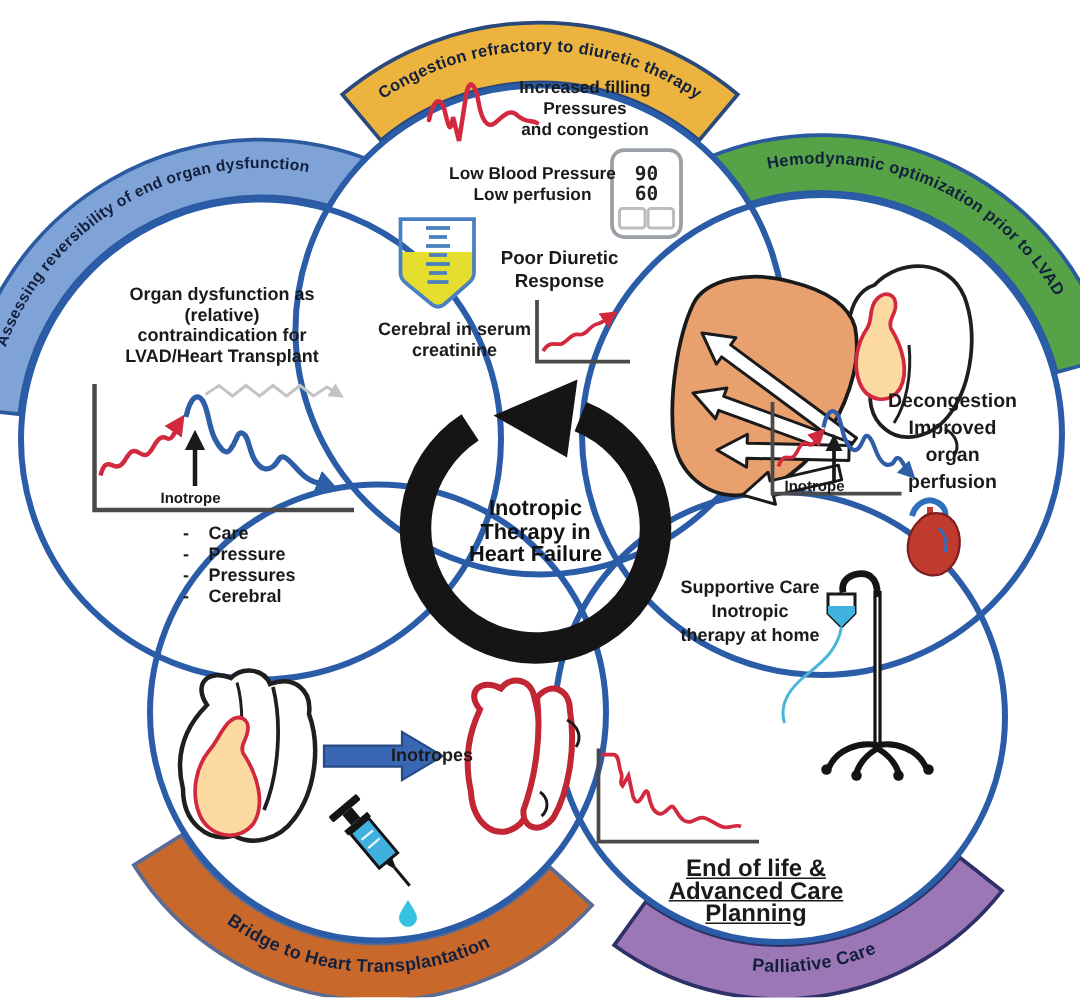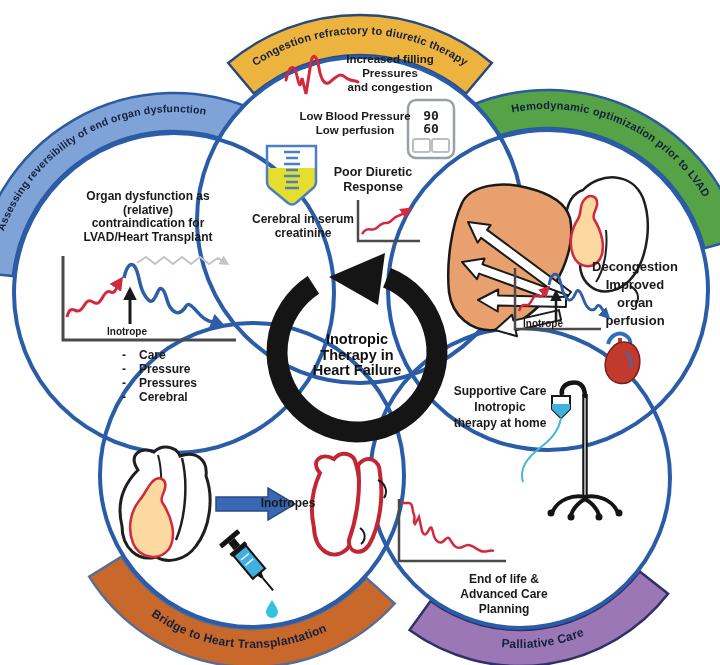--- a/index.html
+++ b/index.html
@@ -242,16 +242,16 @@
 
 <div class="t" style="left:635px;top:258px;font-size:13px;line-height:18px;text-align:center;">Decongestion
 Improved organ
 perfusion</div>
 
 <div class="t" style="left:252px;top:496px;font-size:12px;line-height:14px;margin-left:36px;">Inotropes</div>
 
 <div class="t" style="left:500px;top:383px;font-size:12px;line-height:16px;">Supportive Care
 Inotropic
 therapy at home</div>
-<div class="t" style="left:504px;top:572px;font-size:12px;line-height:15px;">End of life &amp;
+<div class="t" style="left:504px;top:572px;font-size:16px;line-height:15px;text-decoration:underline;">End of life &amp;
 Advanced Care
 Planning</div>
 </div>
 
 </body></html>

